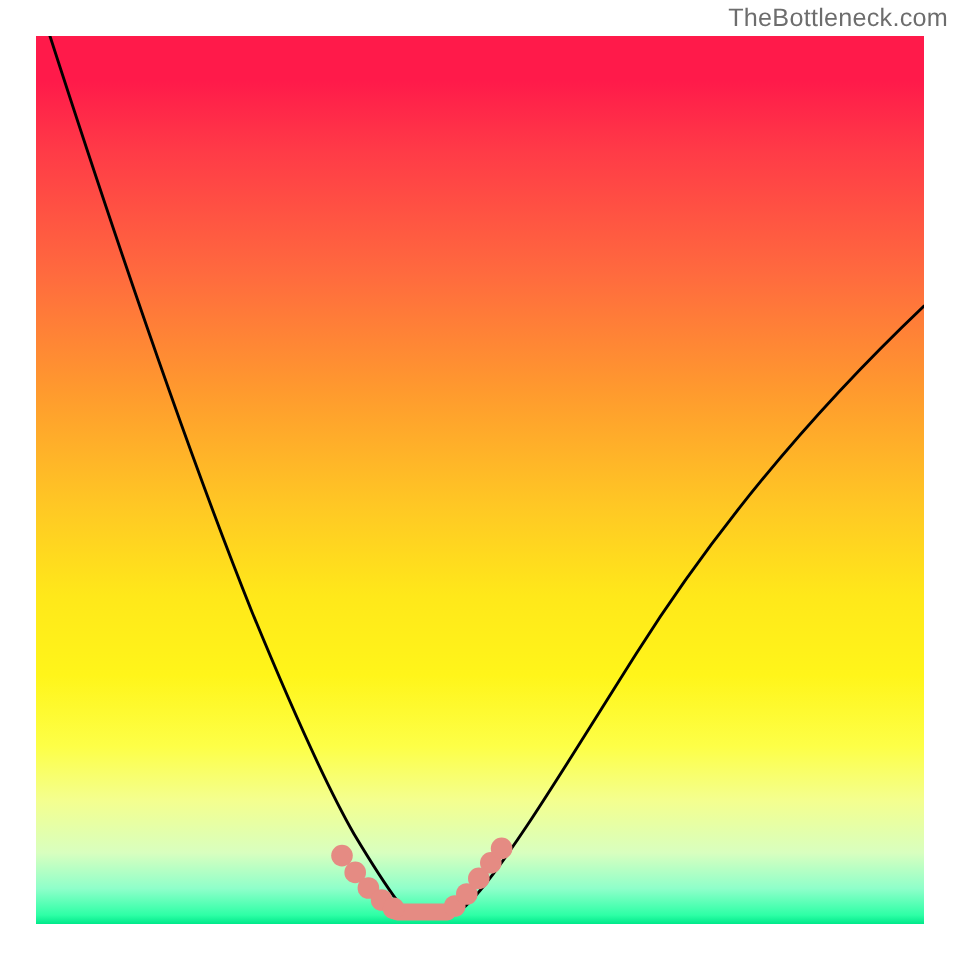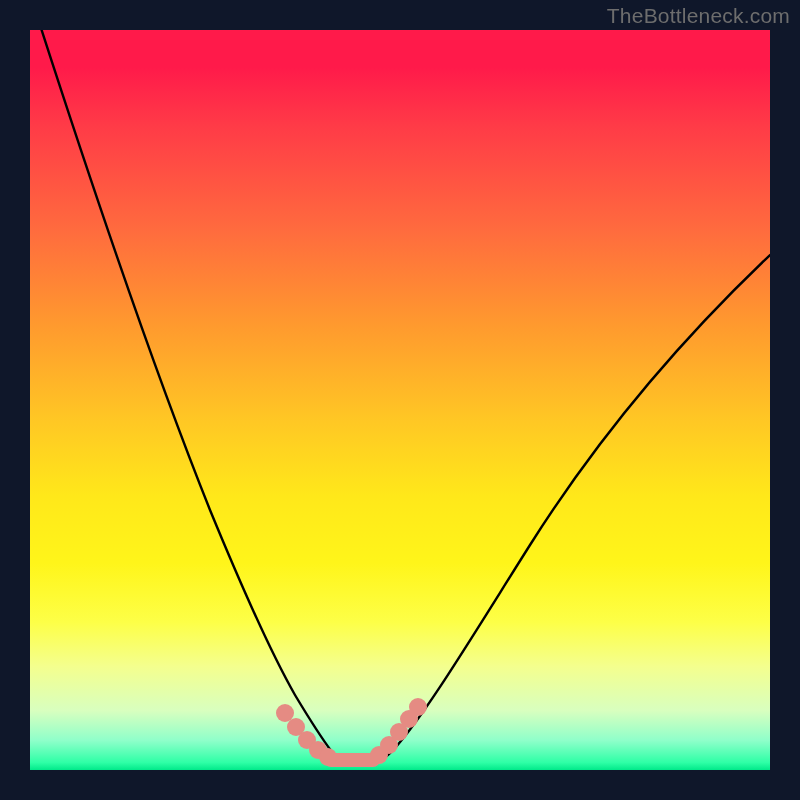--- a/index.html
+++ b/index.html
@@ -10,21 +10,21 @@
     background: #000;
     overflow: hidden;
     font-family: Arial, Helvetica, sans-serif;
   }
   .frame {
     position: absolute;
     top: 0;
     left: 0;
     width: 800px;
     height: 800px;
-    background: #0f172a;
+    background: #ffffff;
   }
   .plot-area {
     position: absolute;
     top: 30px;
     left: 30px;
     width: 740px;
     height: 740px;
     overflow: hidden;
   }
   .gradient {

